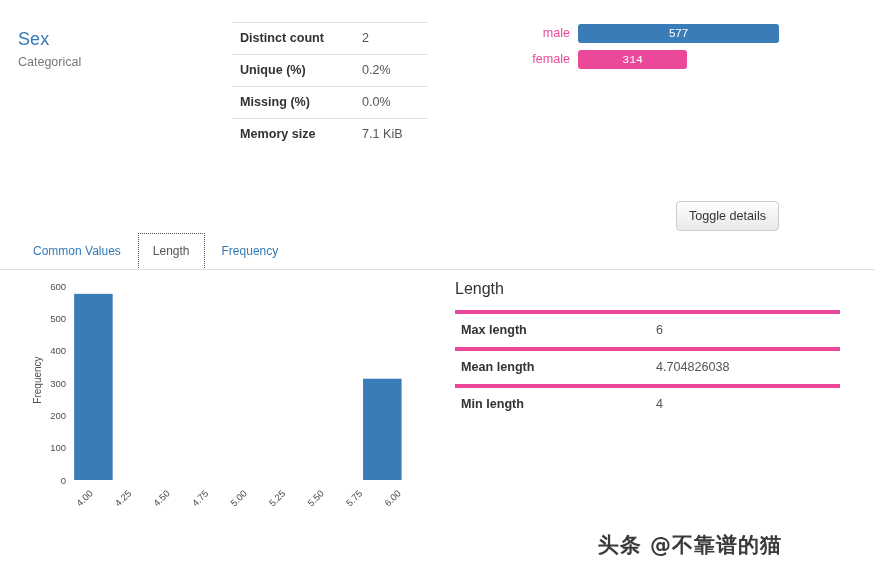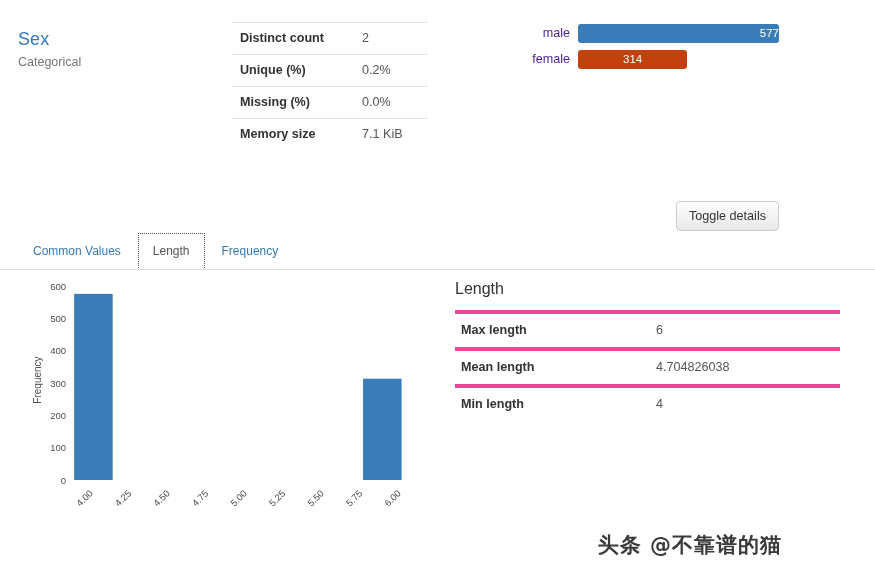--- a/index.html
+++ b/index.html
@@ -29,21 +29,21 @@
   .stats-table tr { border-top: 1px solid #e3e3e3; }
   .stats-table td { padding: 7px 8px 7px 8px; font-size: 12.6px; line-height: 17px; vertical-align: middle; margin-top: 26px; }
   .stats-table td.k { font-weight: bold; color: #333; width: 122px; }
   .stats-table td.v { color: #555; }
 
   
   .freq-block { position: absolute; right: 21px; top: 22px; width: 255px; }
   .freq-row { display: flex; align-items: center; height: 22px; margin-bottom: 4px; }
   .freq-label {
     width: 54px; text-align: right; padding-right: 8px;
-    font-size: 12.6px; color: #4c1d95; line-height: 18px; white-space: nowrap;
+    font-size: 12.6px; color: #ec4899; line-height: 18px; white-space: nowrap;
   }
   .freq-bar-wrap { flex: 1; position: relative; height: 19px; }
   .freq-bar {
     height: 19px; background: #3a7cb8; border-radius: 3px;
     position: relative; color: #fff; font-size: 11.5px;
     display: flex; align-items: center; justify-content: center;
   }
 
   
   .toggle-btn {
@@ -124,29 +124,29 @@
           <td class="k">Memory size</td>
           <td class="v">7.1 KiB</td>
         </tr>
       </tbody>
   </table>
 
   <div class="freq-block" id="freq-block">
       <div class="freq-row">
         <div class="freq-label">male</div>
         <div class="freq-bar-wrap">
-          <div class="freq-bar" style="width: 100%; background: rgb(58, 124, 184); justify-content: flex-end;">
+          <div class="freq-bar" style="width: 100%; background: rgb(58, 124, 184);">
             <span>577</span>
           </div>
         </div>
       </div>
       <div class="freq-row">
         <div class="freq-label">female</div>
         <div class="freq-bar-wrap">
-          <div class="freq-bar" style="width: 54.4%; background: #c2410c;">
+          <div class="freq-bar" style="width: 54.4%; background: #ec4899; font-family: Liberation Mono, monospace;">
             <span>314</span>
           </div>
         </div>
       </div>
     </div>
 
   <button class="toggle-btn">Toggle details</button>
 
   <div class="tabs">
     <div class="tabs-inner" id="tabs-inner">

